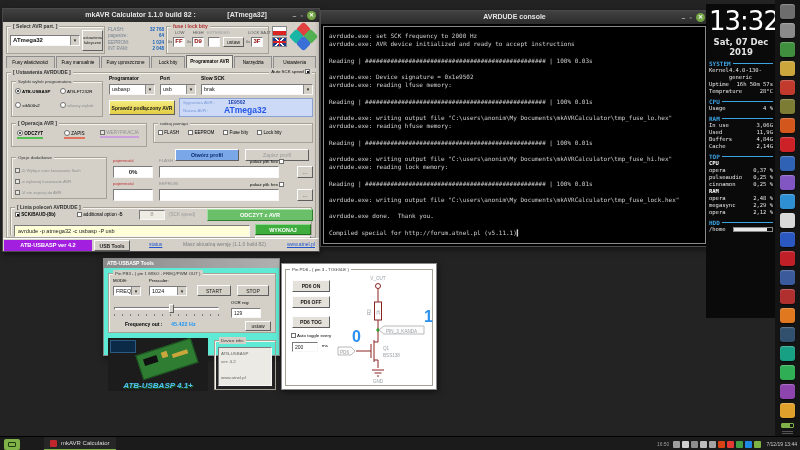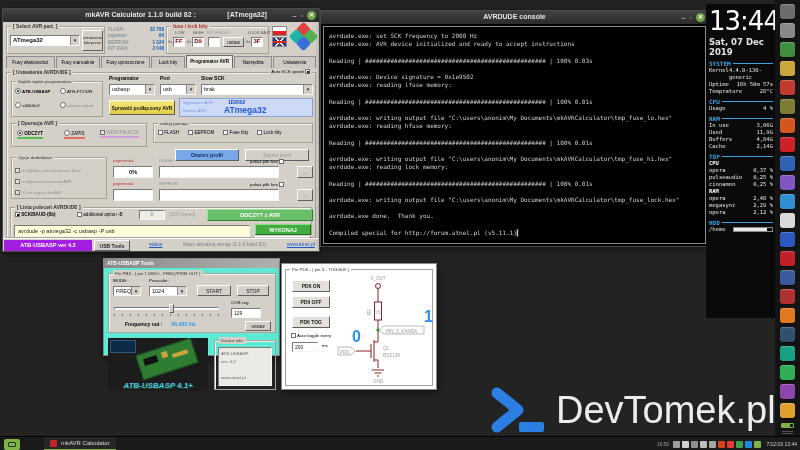--- a/index.html
+++ b/index.html
@@ -272,22 +272,22 @@
 
 avrdude.exe: writing output file "C:\users\anonim\My Documents\mkAVRCalculator\tmp_fuse_lock.hex"
 
 avrdude.exe done.  Thank you.
 
 Compiled special for http://forum.atnel.pl (v5.11.1)</pre>
     </div>
   </div>
 
   <div id="conky">
-    <div style="font-family:'DejaVu Sans',sans-serif;font-size:26px;letter-spacing:-1px;text-align:center;color:#fff;line-height:30px">13:44</div>
-    <div style="font-size:8.5px;font-weight:bold;margin:1px 0 2px;font-family:'DejaVu Sans',sans-serif">Sat, 07 Dec 2019</div>
+    <div style="font-family:'DejaVu Sans',sans-serif;font-size:26px;letter-spacing:-1px;text-align:center;color:#fff;line-height:30px">13:32</div>
+    <div style="font-size:8.5px;font-weight:bold;text-align:center;margin:1px 0 2px;font-family:'DejaVu Sans',sans-serif">Sat, 07 Dec 2019</div>
 
     <div class="ck-hd">
         <span>SYSTEM</span>
         <em></em>
       </div>
     <div>
         <div class="ck-row">
           <span>Kernel</span>
           <span>4.4.0-130-generic</span>
         </div>
@@ -497,27 +497,20 @@
         <path d="M2,75 h13 l4,4 -4,4 h-13 z" fill="#fcfcfc" stroke="#aaa" stroke-width="0.8"></path>
         <text x="4" y="81.5" class="schgray">PD6</text>
         <line x1="36" y1="98" x2="48" y2="98" class="wire"></line>
         <line x1="38.5" y1="101" x2="45.5" y2="101" class="wire"></line>
         <line x1="41" y1="104" x2="43" y2="104" class="wire"></line>
         <text x="42" y="111" text-anchor="middle" class="schgray">GND</text>
       </svg>
     </div>
   </div>
 
-  <div class="abs" style="left:488px;top:384px;height:52px;display:flex;align-items:center;gap:10px">
-    <svg width="58" height="50">
-      <polyline points="9,8 30,25 9,42" stroke="#2b7fe3" stroke-width="11" fill="none" stroke-linecap="round" stroke-linejoin="round"></polyline>
-      <rect x="31" y="37" width="25" height="10" rx="2" fill="#2b7fe3"></rect>
-    </svg>
-    <span style="font-size:38px;color:#ececec;font-weight:300;letter-spacing:0;line-height:50px">DevTomek.pl</span>
-  </div>
 
   <div id="taskbar">
     <div class="abs" style="left:4px;top:2px;width:16px;height:11px;background:#7fb347;border-radius:2px">
       <div style="width:8px;height:5px;border:1px solid #1c3a0e;margin:3px auto 0;border-radius:1px"></div>
     </div>
     <div class="abs" style="left:44px;top:0;height:14px;padding:0 6px;display:flex;align-items:center;gap:4px;border-bottom:2px solid #7fb347;background:#262626">
       <span style="width:7px;height:7px;background:#c0262b;border-radius:1px;display:inline-block"></span>
       <span style="font-size:6px;color:#ddd">mkAVR Calculator</span>
     </div>
     <div class="tray">

